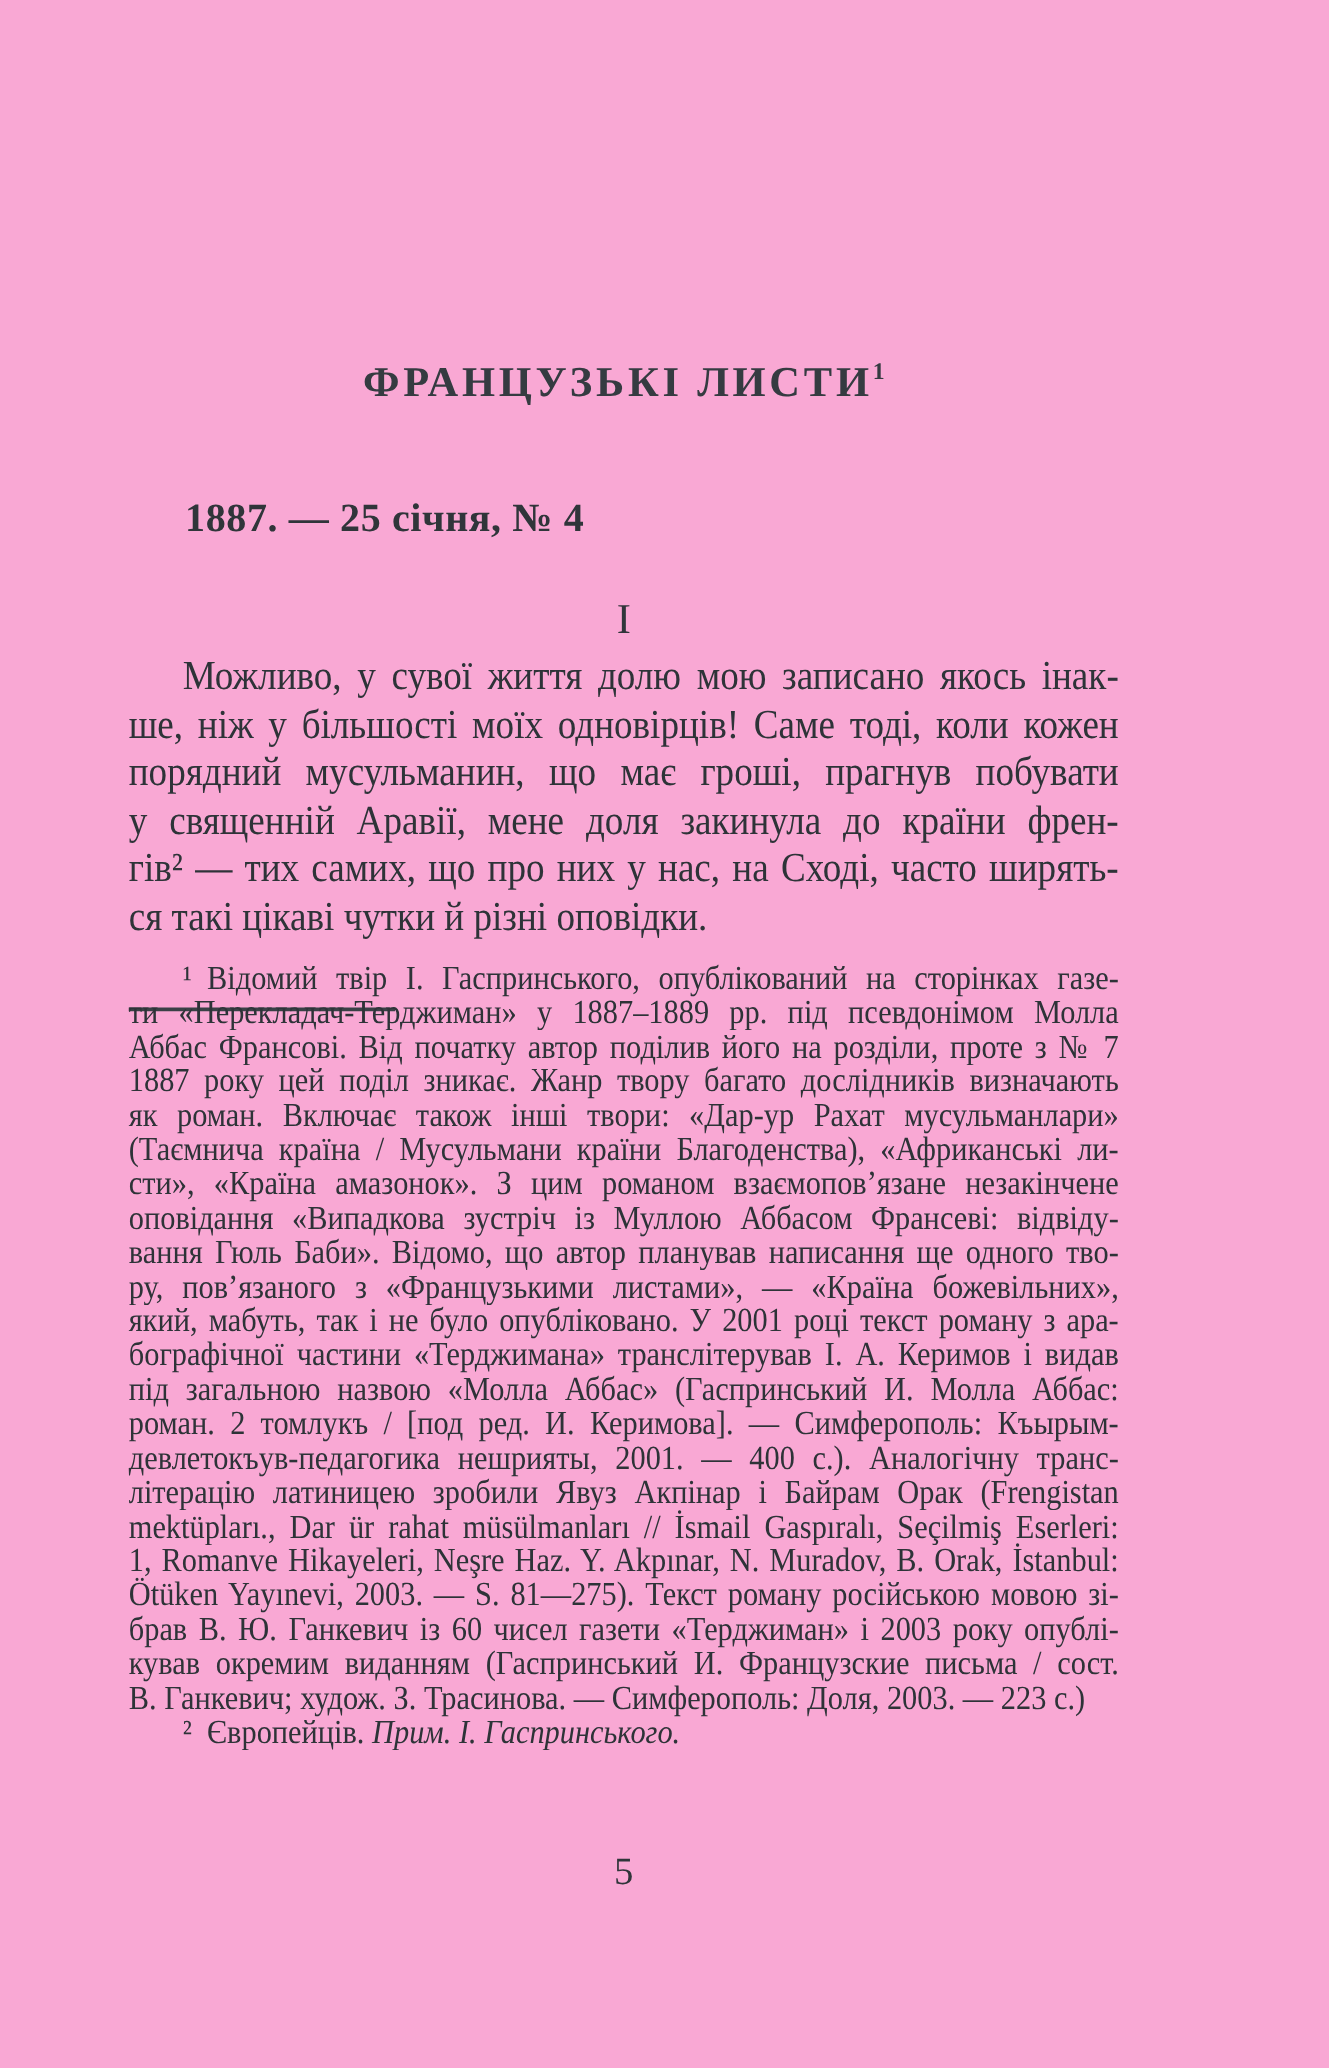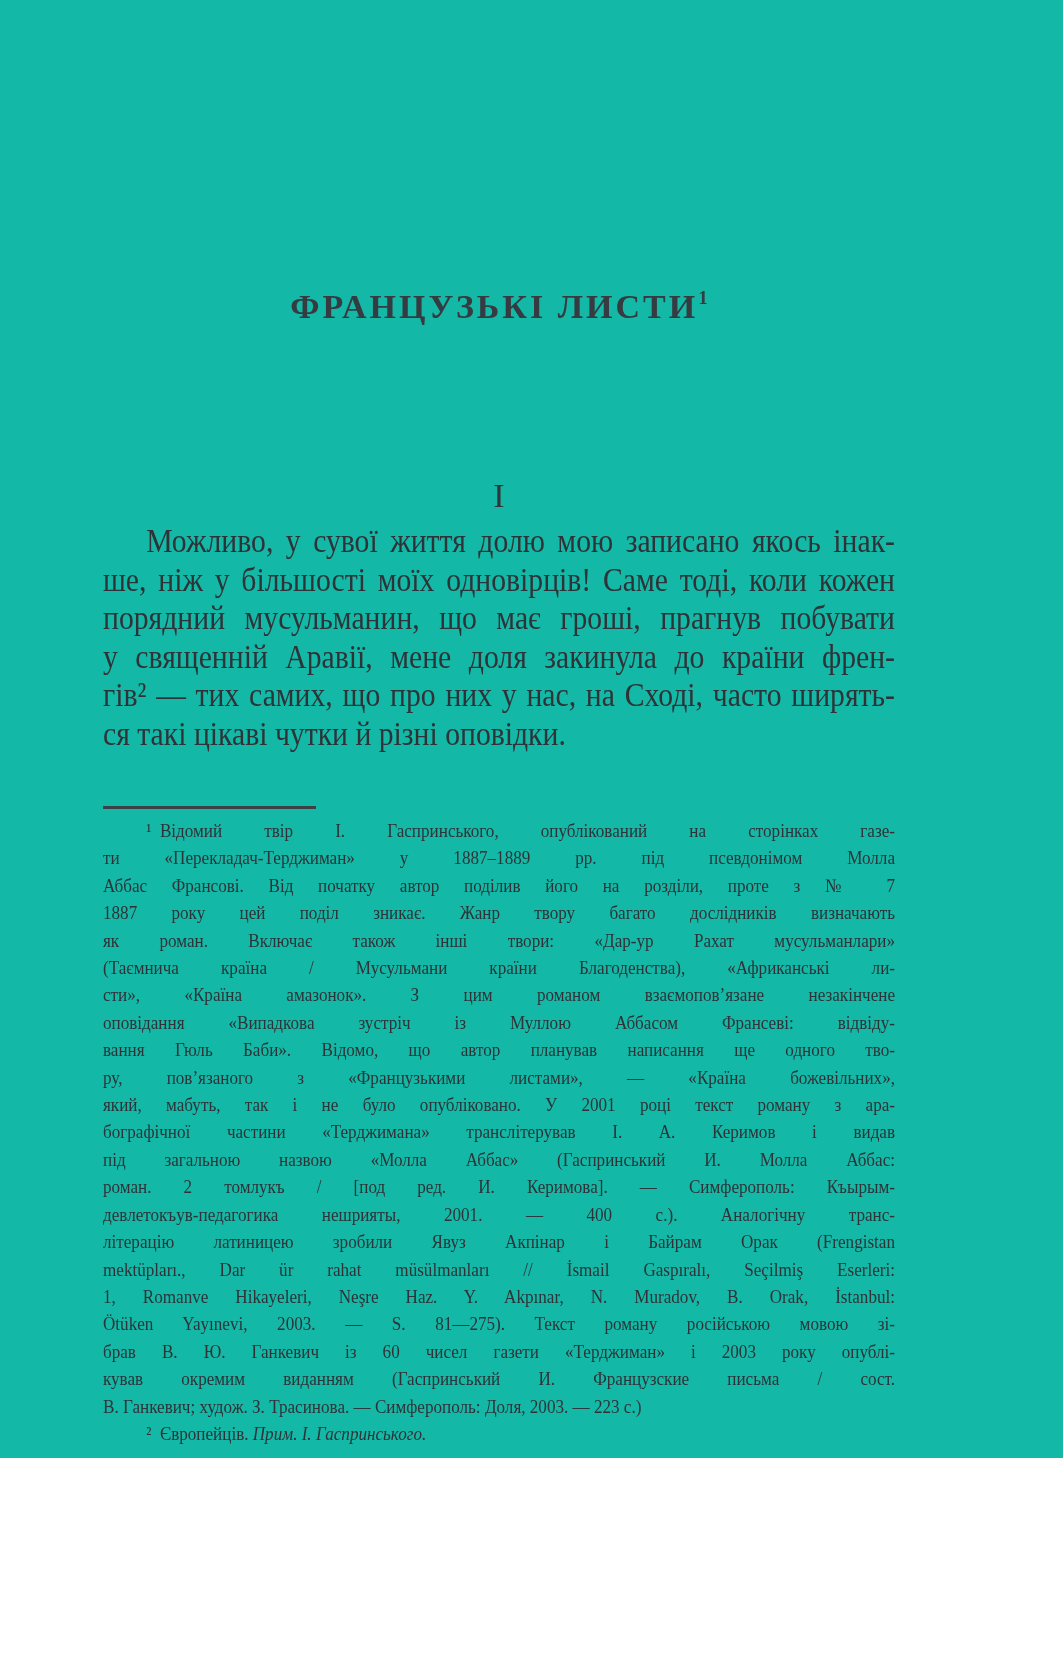--- a/index.html
+++ b/index.html
@@ -1,20 +1,20 @@
 <!DOCTYPE html>
 <html lang="uk"><head>
 <meta charset="utf-8">
 <style>
   html, body { margin: 0; padding: 0; background: #ffffff; }
   .page {
     position: relative;
     width: 1063px;
-    height: 1458px;
-    background: #14b8a6;
+    height: 1654px;
+    background: #f9a8d4;
     font-family: "Liberation Serif", "DejaVu Serif", serif;
     color: #2e3338;
     overflow: hidden;
   }
   .title {
     position: absolute;
     top: 288px;
     left: 103px;
     width: 792px;
     text-align: center;
@@ -53,24 +53,24 @@
   .body-text {
     position: absolute;
     top: 522px;
     left: 103px;
     width: 792px;
     font-size: 33px;
     line-height: 38.5px;
   }
   .footnotes {
     position: absolute;
-    top: 817px;
+    top: 769px;
     left: 103px;
     width: 792px;
-    font-size: 19px;
+    font-size: 27px;
     line-height: 27.4px;
   }
   .line {
     width: 880px;
     transform: scaleX(0.9);
     transform-origin: 0 0;
     text-align: justify;
     -moz-text-align-last: justify;
     text-align-last: justify;
     white-space: normal;
@@ -100,20 +100,21 @@
   }
   .footnote-2 i { font-style: italic; }
 </style>
 </head>
 <body>
 
 <div class="page">
 
   <div class="title"><span>ФРАНЦУЗЬКІ ЛИСТИ</span><sup>1</sup></div>
 
+  <div class="date-heading">1887. — 25 січня, № 4</div>
 
   <div class="section-numeral">I</div>
 
   <div class="body-text">
       <div class="line first">Можливо, у сувої життя долю мою записано якось інак-</div>
       <div class="line">ше, ніж у більшості моїх одновірців! Саме тоді, коли кожен</div>
       <div class="line">порядний мусульманин, що має гроші, прагнув побувати</div>
       <div class="line">у священній Аравії, мене доля закинула до країни френ-</div>
       <div class="line">гів² — тих самих, що про них у нас, на Сході, часто ширять-</div>
       <div class="line last">ся такі цікаві чутки й різні оповідки.</div>

